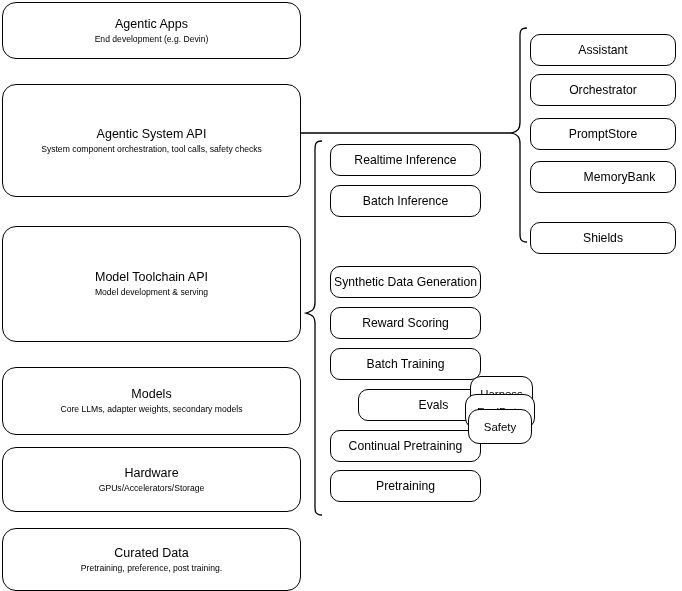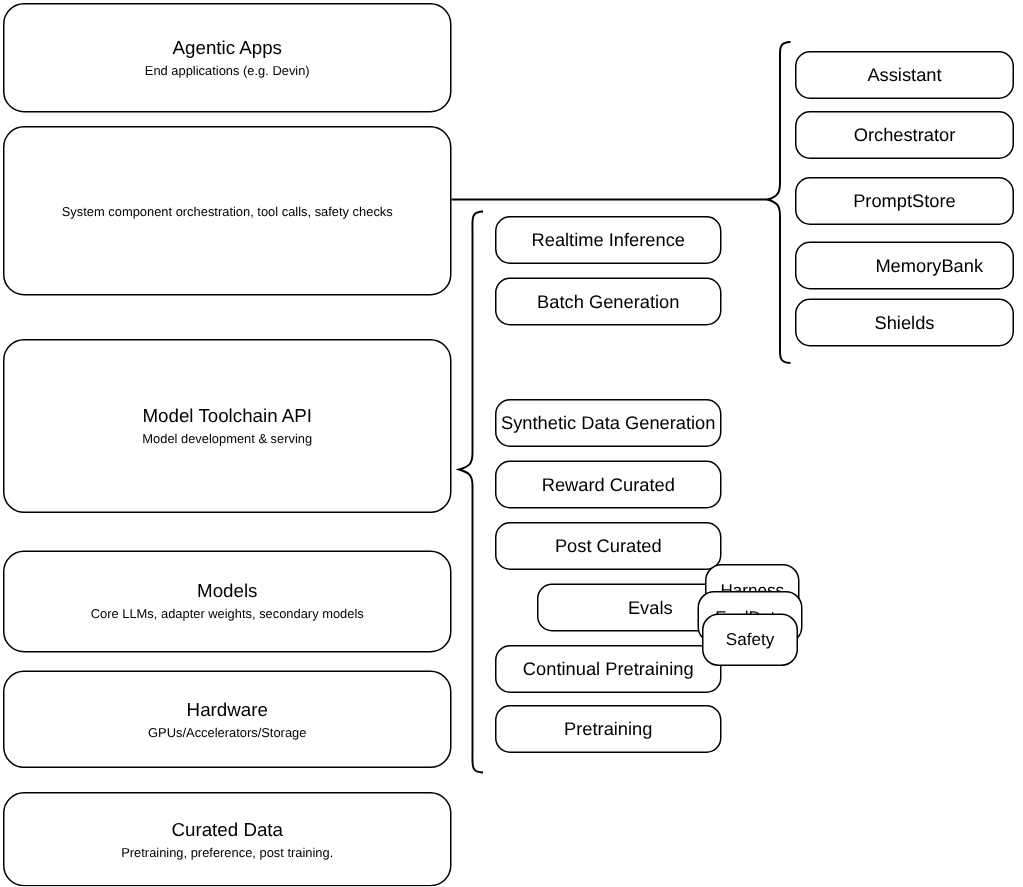--- a/index.html
+++ b/index.html
@@ -121,26 +121,27 @@
              C 314 141, 315 146, 315 153
              L 315 302
              C 315 309, 313 311, 306 313
              C 313 315, 315 317, 315 324
              L 315 503
              C 315 510, 314 515, 322 515"></path>
   </svg>
 
   <div class="boxlayer">
 
-    <div class="box layer-box" style="top:2px;height:73px;">
+    <div class="box layer-box" style="top:2px;height:57px;">
       <div class="title">Agentic Apps</div>
-      <div class="subtitle">End applications (e.g. Devin)</div>
+      <div class="subtitle">End development (e.g. Devin)</div>
     </div>
 
     <div class="box layer-box" style="top:84px;height:113px;">
+      <div class="title">Agentic System API</div>
       <div class="subtitle">System component orchestration, tool calls, safety checks</div>
     </div>
 
     <div class="box layer-box" style="top:226px;height:116px;">
       <div class="title">Model Toolchain API</div>
       <div class="subtitle">Model development &amp; serving</div>
     </div>
 
     <div class="box layer-box" style="top:367px;height:68px;align-items:center;">
       <div class="title">Models</div>
@@ -154,30 +155,30 @@
 
     <div class="box layer-box" style="top:528px;height:63px;">
       <div class="title">Curated Data</div>
       <div class="subtitle">Pretraining, preference, post training.</div>
     </div>
 
     <div class="box comp-box mid-box" style="top:144px;">
       <div class="title">Realtime Inference</div>
     </div>
     <div class="box comp-box mid-box" style="top:185px;">
-      <div class="title">Batch Generation</div>
+      <div class="title">Batch Inference</div>
     </div>
     <div class="box comp-box mid-box" style="top:266px;">
       <div class="title">Synthetic Data Generation</div>
     </div>
     <div class="box comp-box mid-box" style="top:307px;">
-      <div class="title">Reward Curated</div>
+      <div class="title">Reward Scoring</div>
     </div>
     <div class="box comp-box mid-box" style="top:348px;">
-      <div class="title">Post Curated</div>
+      <div class="title">Batch Training</div>
     </div>
     <div class="box comp-box mid-box" style="top:389px;margin-left:28px;">
       <div class="title">Evals</div>
     </div>
     <div class="box comp-box mid-box" style="top:430px;">
       <div class="title">Continual Pretraining</div>
     </div>
     <div class="box comp-box mid-box" style="top:470px;">
       <div class="title">Pretraining</div>
     </div>
@@ -191,18 +192,18 @@
     </div>
     <div class="box comp-box right-box" style="top:74px;">
       <div class="title">Orchestrator</div>
     </div>
     <div class="box comp-box right-box" style="top:118px;">
       <div class="title">PromptStore</div>
     </div>
     <div class="box comp-box right-box" style="top:161px;padding-left:33px;">
       <div class="title">MemoryBank</div>
     </div>
-    <div class="box comp-box right-box" style="top:199px;">
+    <div class="box comp-box right-box" style="top:222px;">
       <div class="title">Shields</div>
     </div>
 
   </div>
 </div>
 
 </body></html>

